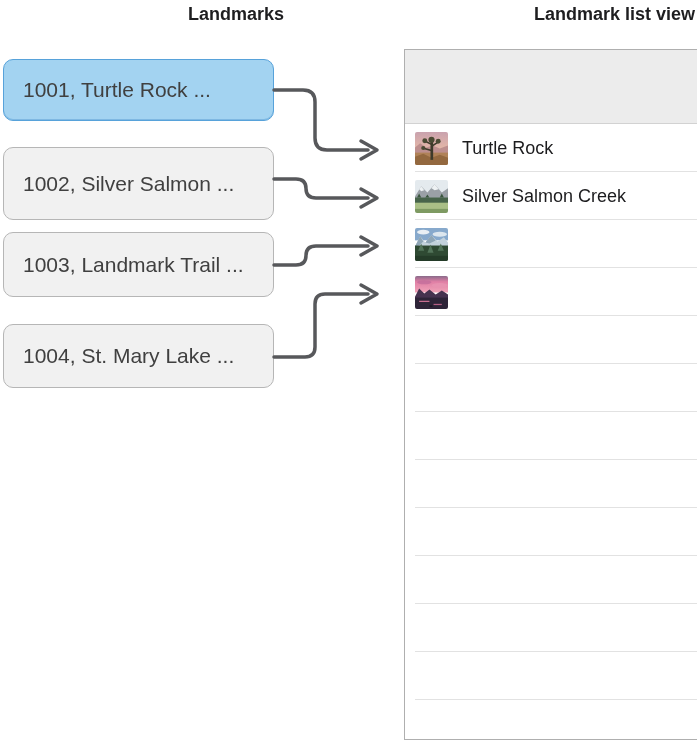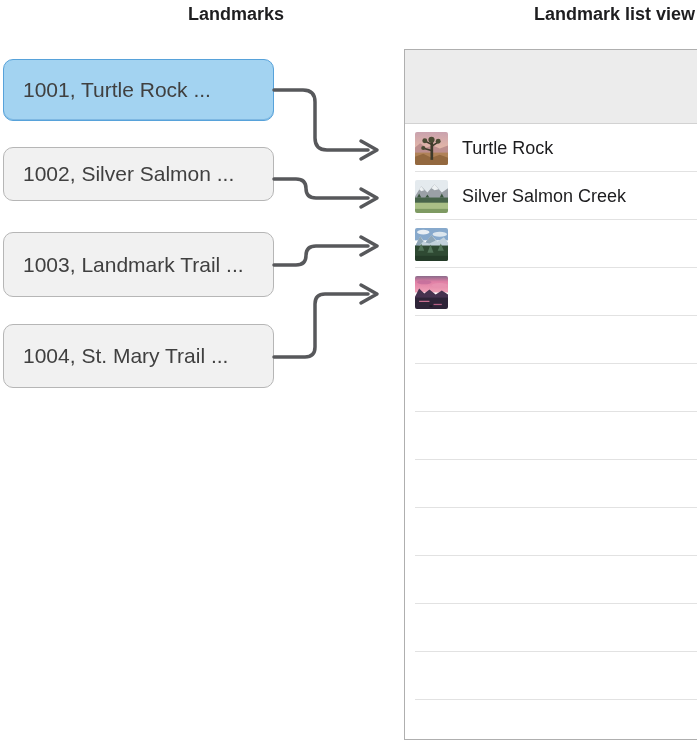--- a/index.html
+++ b/index.html
@@ -37,21 +37,21 @@
     padding-left: 19px;
     font-size: 21px;
     color: #404040;
   }
   .record-box.selected {
     background: #A3D3F1;
     border-color: #57A2DA;
     box-shadow: inset 0 -1px 0 #7fb8e2;
   }
   #record-1 { top: 59px;  height: 62px; }
-  #record-2 { top: 147px; height: 54px; }
+  #record-2 { top: 147px; height: 73px; }
   #record-3 { top: 232px; height: 65px; }
   #record-4 { top: 324px; height: 64px; }
 
   
   #arrows {
     position: absolute;
     left: 0; top: 0;
     width: 697px; height: 742px;
     pointer-events: none;
   }
@@ -129,21 +129,21 @@
 <div class="record-box selected" id="record-1">
   <span>1001, Turtle Rock ...</span>
 </div>
 <div class="record-box" id="record-2">
   <span>1002, Silver Salmon ...</span>
 </div>
 <div class="record-box" id="record-3">
   <span>1003, Landmark Trail ...</span>
 </div>
 <div class="record-box" id="record-4">
-  <span>1004, St. Mary Trail ...</span>
+  <span>1004, St. Mary Lake ...</span>
 </div>
 
 <svg id="arrows" viewBox="0 0 697 742" xmlns="http://www.w3.org/2000/svg">
   <g stroke="#57585B" stroke-width="3.5" fill="none" stroke-linecap="round" stroke-linejoin="round">
     <g>
       <path d="M274,90 H303 Q315,90 315,102 V138 Q315,150 327,150 H368"></path>
       <path d="M361,141 L377,150 L361,159"></path>
     </g>
     <g>
       <path d="M274,179 H296 Q306,179 306,188.5 Q306,198 316,198 H368"></path>

